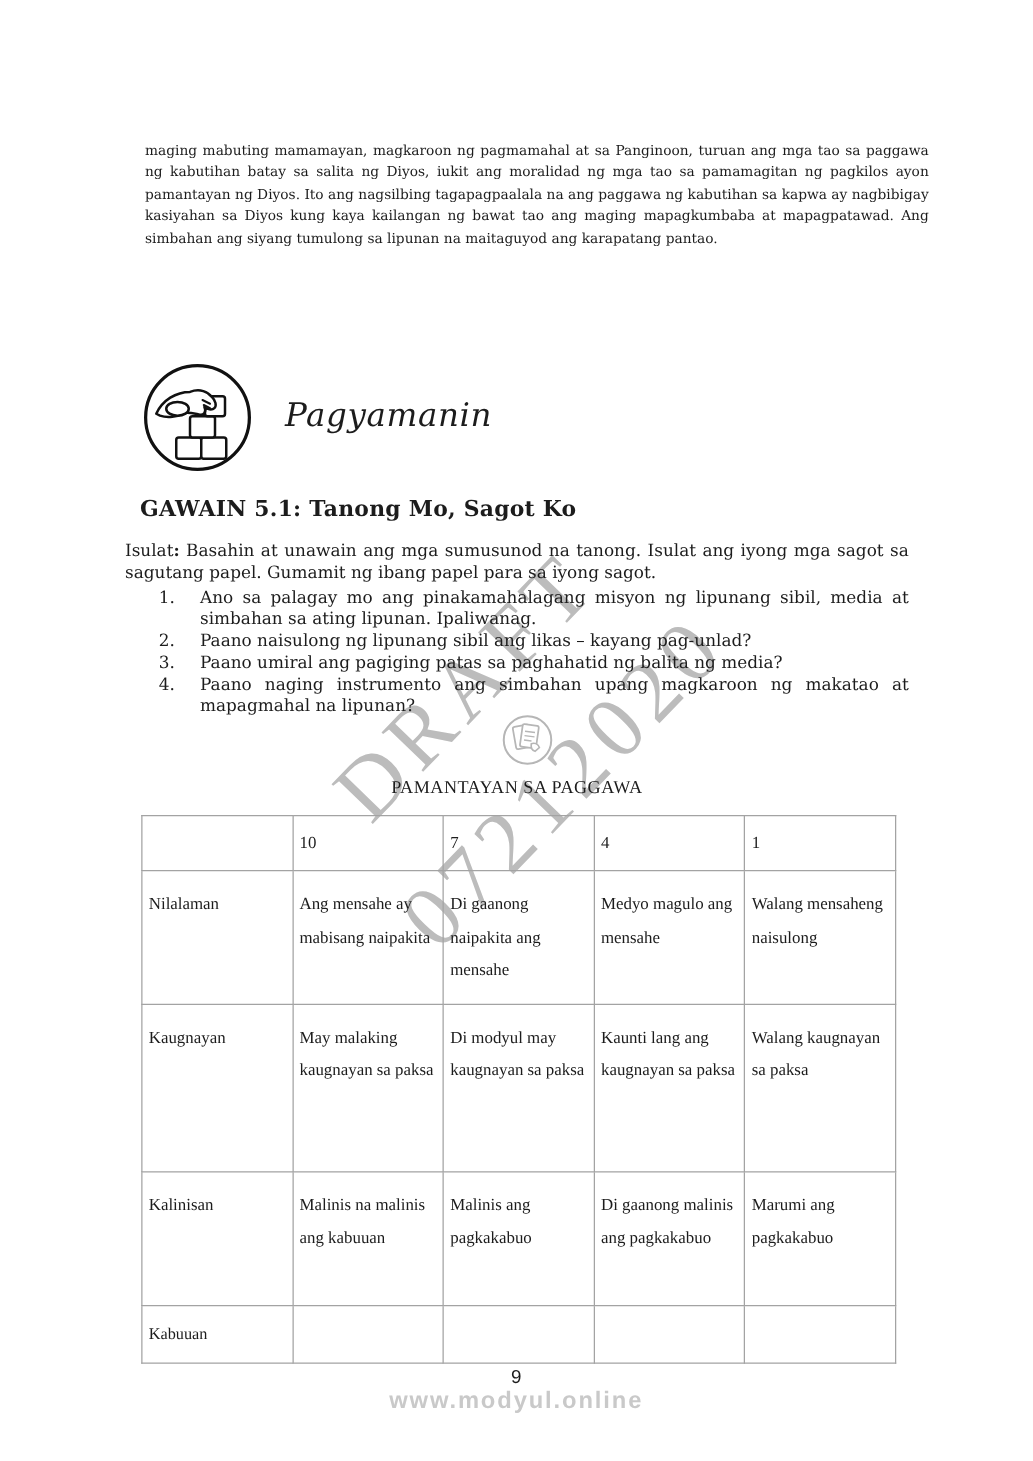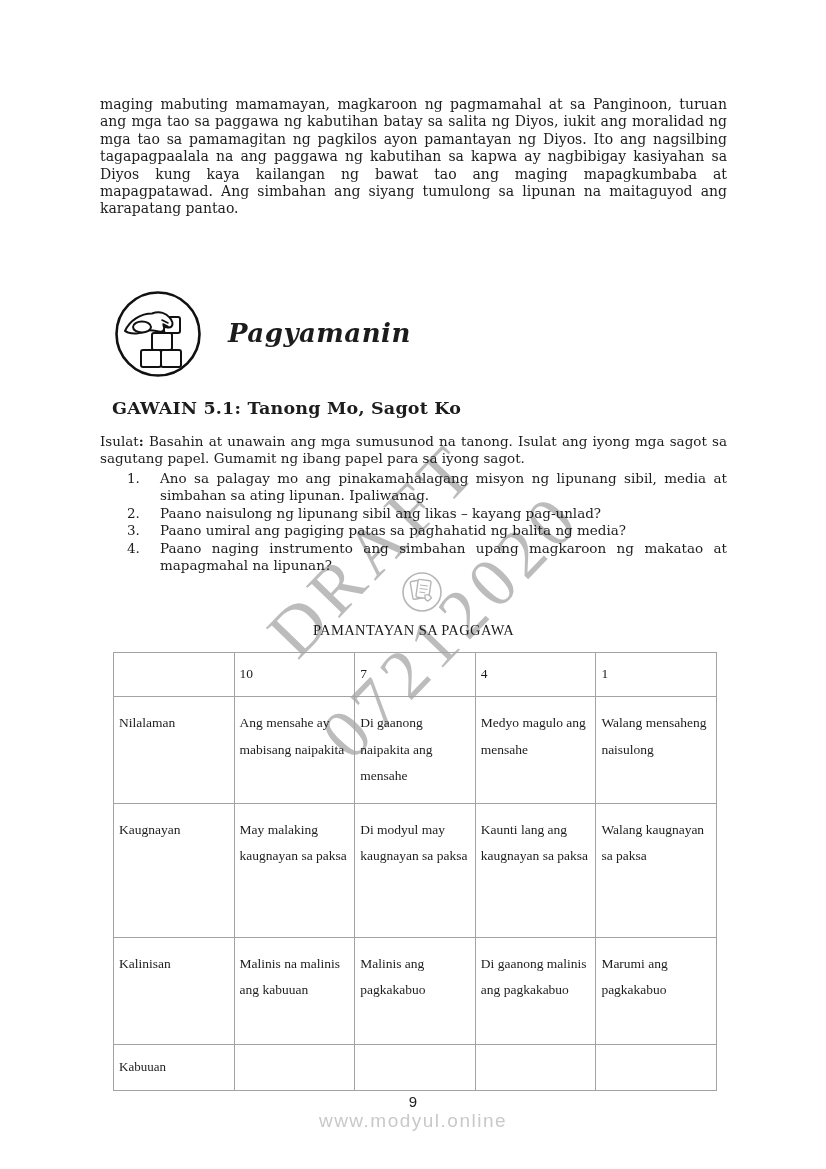--- a/index.html
+++ b/index.html
@@ -35,39 +35,39 @@
     left: 401px;
     top: 571px;
     z-index: 0;
   }
 
   .intro {
     position: absolute;
     left: 100px;
     top: 96px;
     width: 627px;
-    margin: 0;
-    font-size: 14px;
+    margin: 16px;
+    font-size: 11px;
     line-height: 17.4px;
     text-align: justify;
     z-index: 1;
   }
 
   .section-icon {
     position: absolute;
     left: 113px;
     top: 289px;
     z-index: 1;
   }
   .section-title {
     position: absolute;
     left: 228px;
     top: 318px;
     font-size: 26px;
-    font-weight: bold;
+    font-weight: normal;
     font-style: italic;
     letter-spacing: 0.5px;
     z-index: 1;
   }
 
   .activity-title {
     position: absolute;
     left: 100px;
     top: 386px;
     margin: 12px;
@@ -155,20 +155,21 @@
     left: 0;
     top: 1110px;
     width: 826px;
     text-align: center;
     font-family: "Liberation Sans", sans-serif;
     font-size: 19px;
     letter-spacing: 1.5px;
     color: #c9c9c9;
     z-index: 1;
     user-select: none;
+    font-weight: bold;
   }
 </style>
 </head>
 <body>
 
 <div class="page">
 
   <div class="watermark" style="color: rgb(188, 188, 188);">
     <div>DRAFT</div>
     <div>07212020</div>

